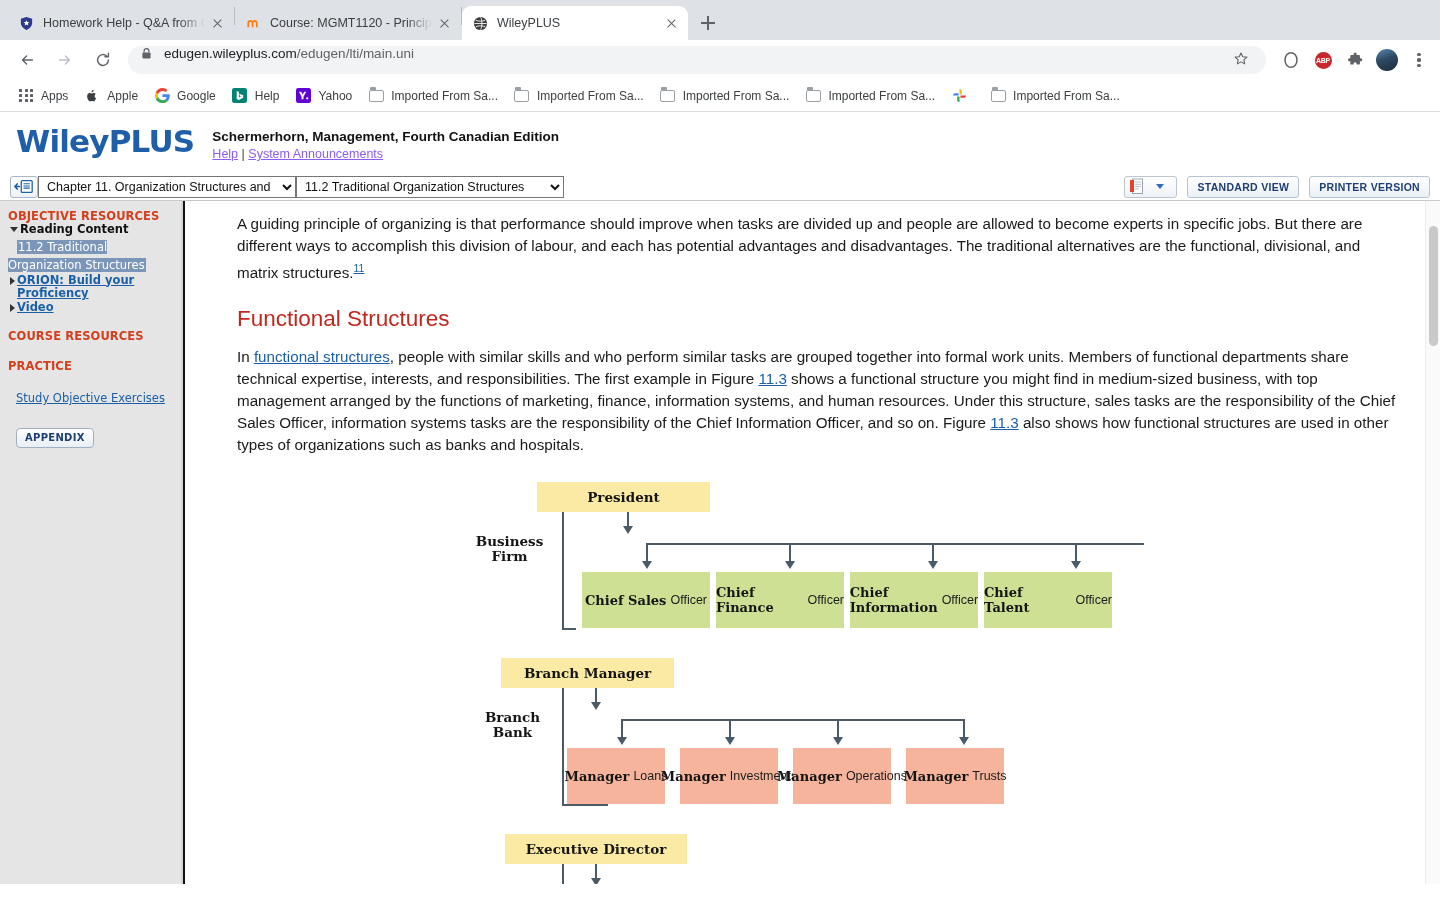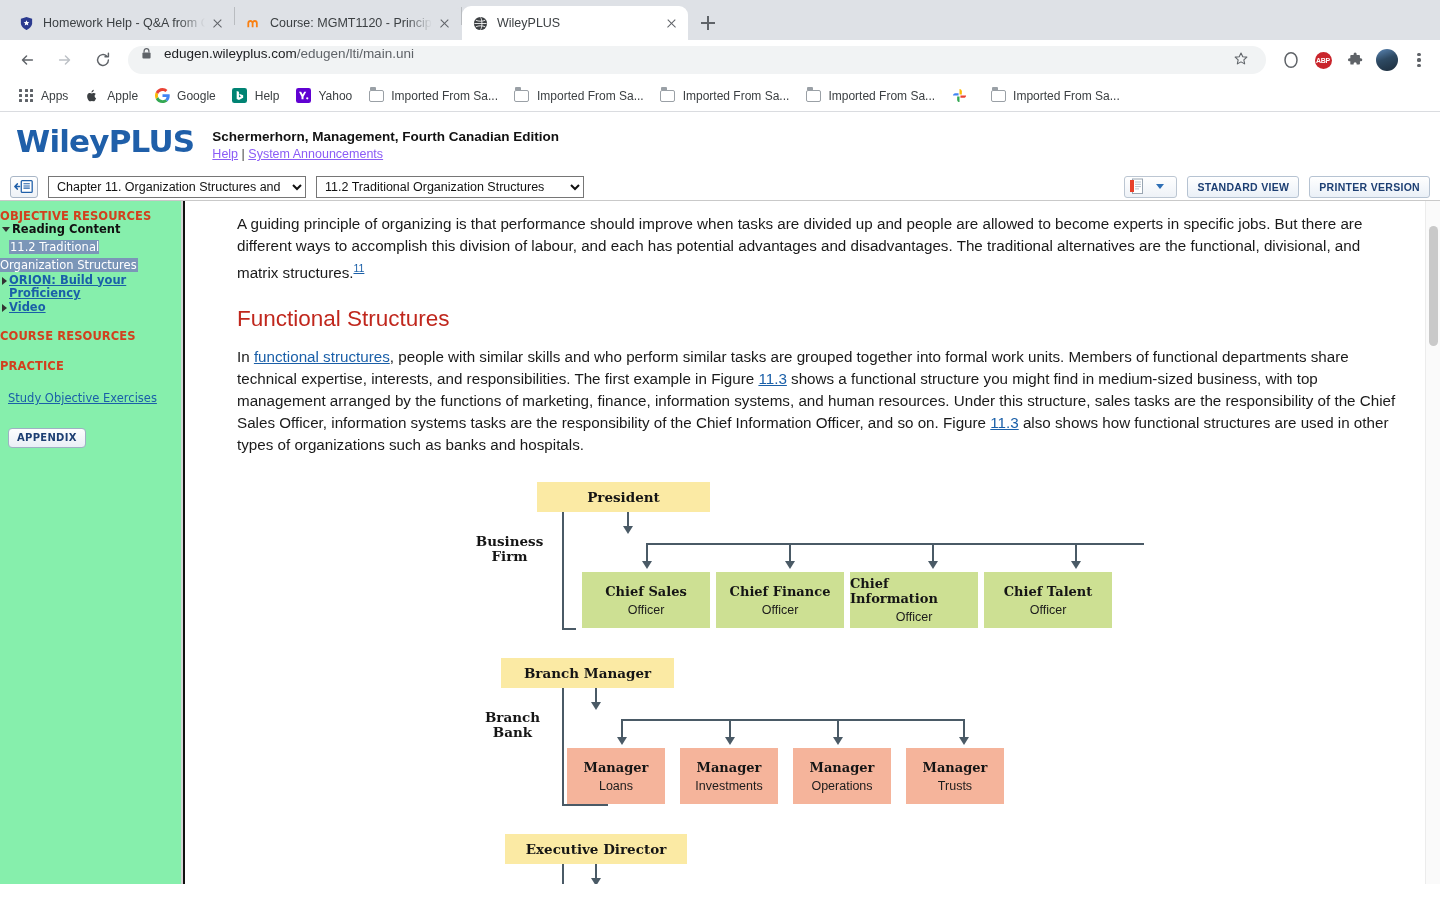--- a/index.html
+++ b/index.html
@@ -135,21 +135,21 @@
     margin-top: 12px; height: 28px; display: flex; align-items: center;
     padding: 0 10px; border-bottom: 1px solid #c9c9c9;
   }
   .tb-sq {
     width: 28px; height: 22px; border: 1px solid #a9b6c6; border-radius: 3px;
     background: linear-gradient(#ffffff,#eef2f7);
     display: flex; align-items: center; justify-content: center; gap: 1px;
     flex: 0 0 28px;
   }
   .sel {
-    height: 22px; border: 1px solid #767676; background: #fff; margin-left: 10px;
+    height: 22px; border: 1px solid #767676; background: #fff; 
     font-size: 12.5px; color: #111; padding: 0 4px;
     font-family: "Liberation Sans", sans-serif;
   }
   .pdfgroup {
     margin-left: auto; display: flex; align-items: center;
     border: 1px solid #bcc6d2; border-radius: 3px; height: 22px;
     background: linear-gradient(#ffffff,#eef2f7); padding: 0 4px;
   }
   .pdf-ico { width: 15px; height: 17px; position: relative; }
   .caret-blue {
@@ -160,21 +160,21 @@
   .btn-view {
     margin-left: 10px; height: 22px; border: 1px solid #b6c3d2; border-radius: 3px;
     background: linear-gradient(#ffffff,#eaf0f7); color: #1d3f73;
     font-size: 10.5px; font-weight: bold; letter-spacing: 0.3px;
     display: flex; align-items: center; padding: 0 9px;
   }
 
   .body-wrap { display: flex; height: 683px; }
 
   
-  .sidebar { width: 181px; flex: 0 0 181px; padding: 8px 6px 0 0; background:#86efac; }
+  .sidebar { width: 181px; flex: 0 0 181px; padding: 8px 6px 0 8px; background:#e5e5e5; }
   .sb-head {
     color: #d2401e; font-size: 11.5px; font-weight: bold; letter-spacing: 0.1px;
     font-family: "DejaVu Sans", sans-serif;
   }
   .sb-row { display: flex; align-items: flex-start; font-size: 11.5px; line-height: 13.5px; }
   .tri {
     width: 0; height: 0; flex: 0 0 auto; margin: 4px 2px 0 2px;
   }
   .tri.down {
     border-left: 4px solid transparent; border-right: 4px solid transparent;
@@ -246,21 +246,21 @@
   .chart .hbar {
     position: absolute; height: 2px; background: #4a5a66;
   }
   .arrow-dn {
     position: absolute; width: 0; height: 0;
     border-left: 5px solid transparent; border-right: 5px solid transparent;
     border-top: 8px solid #4a5a66;
   }
   .leaf-row { position: absolute; left: 345px; top: 90px; display: flex; gap: 6px; }
   .leaf {
-    width: 128px; height: 56px; display: flex; flex-direction: column;
+    width: 128px; height: 56px; display: flex; 
     align-items: center; justify-content: center; gap: 4px;
   }
   .leaf .l1 {
     font-size: 13px; font-weight: bold; color: #151515;
     font-family: "DejaVu Serif", serif;
   }
   .leaf .l2 { font-size: 12.5px; color: #1c1c1c; font-family: "Liberation Sans", sans-serif; }
 
   .chart3 { position: relative; margin-top: 26px; height: 70px; }
 

